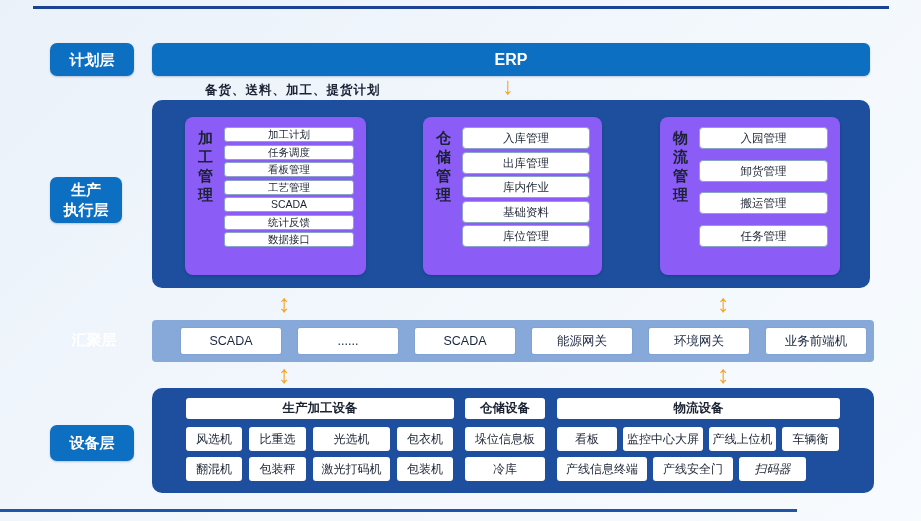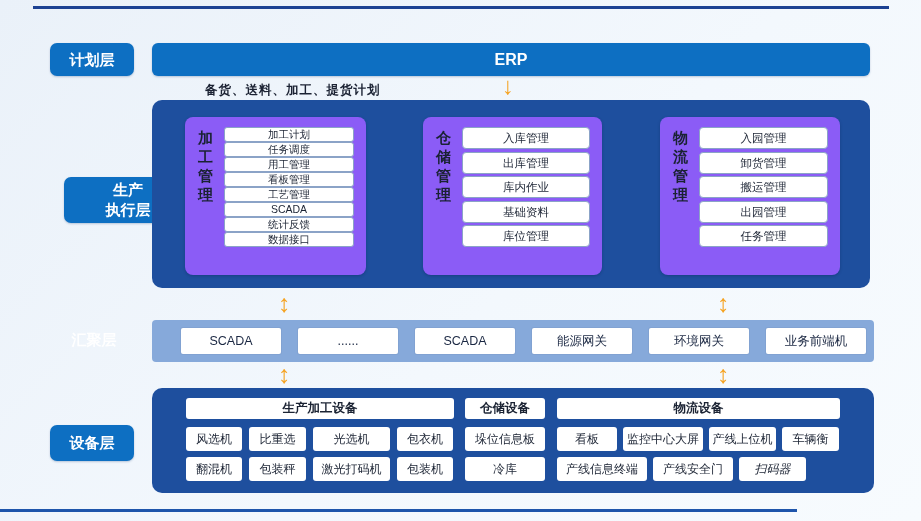--- a/index.html
+++ b/index.html
@@ -17,21 +17,21 @@
   .bottom-line{position:absolute;left:0;top:509px;width:797px;height:3px;background:#1e55ab;}
 
   .layer-label{
     position:absolute;background:#0d6fc2;color:#fff;font-weight:bold;
     border-radius:7px;text-align:center;font-size:15px;
     display:flex;align-items:center;justify-content:center;
     white-space:pre-line;line-height:20px;
     box-shadow:0 1px 2px rgba(20,60,120,.25);
   }
   .lbl-planning{left:50px;top:43px;width:84px;height:33px;}
-  .lbl-exec{left:64px;top:177px;width:72px;height:46px;padding-left:28px;}
+  .lbl-exec{left:50px;top:177px;width:72px;height:46px;}
   .lbl-device{left:50px;top:425px;width:84px;height:36px;}
   .lbl-agg{
     position:absolute;left:58px;top:331px;width:72px;text-align:center;
     color:rgba(255,255,255,0.95);font-weight:bold;font-size:15px;
   }
 
   .erp-bar{
     position:absolute;left:152px;top:43px;width:718px;height:33px;
     background:#0d6fc2;border-radius:6px;color:#fff;font-weight:bold;
     font-size:16px;text-align:center;line-height:33px;
@@ -129,21 +129,20 @@
   <div class="arrow arrow-down">↓</div>
 
   <div class="layer-label lbl-exec">生产
 执行层</div>
   <div class="exec-box">
     <div class="card card1">
       <div class="card-title">加工管理</div>
       <div class="card-items">
           <div class="item-box item-sm">加工计划</div>
           <div class="item-box item-sm">任务调度</div>
-          <div class="item-box item-sm">用工管理</div>
           <div class="item-box item-sm">看板管理</div>
           <div class="item-box item-sm">工艺管理</div>
           <div class="item-box item-sm">SCADA</div>
           <div class="item-box item-sm">统计反馈</div>
           <div class="item-box item-sm">数据接口</div>
         </div>
     </div>
     <div class="card card2">
       <div class="card-title">仓储管理</div>
       <div class="card-items">
@@ -153,21 +152,20 @@
           <div class="item-box item-md">基础资料</div>
           <div class="item-box item-md">库位管理</div>
         </div>
     </div>
     <div class="card card3">
       <div class="card-title">物流管理</div>
       <div class="card-items">
           <div class="item-box item-md">入园管理</div>
           <div class="item-box item-md">卸货管理</div>
           <div class="item-box item-md">搬运管理</div>
-          <div class="item-box item-md">出园管理</div>
           <div class="item-box item-md">任务管理</div>
         </div>
     </div>
   </div>
 
   <div class="arrow arrow-v" style="left:272px;top:289px;">↕</div>
   <div class="arrow arrow-v" style="left:711px;top:289px;">↕</div>
 
   <div class="lbl-agg">汇聚层</div>
   <div class="strip">

